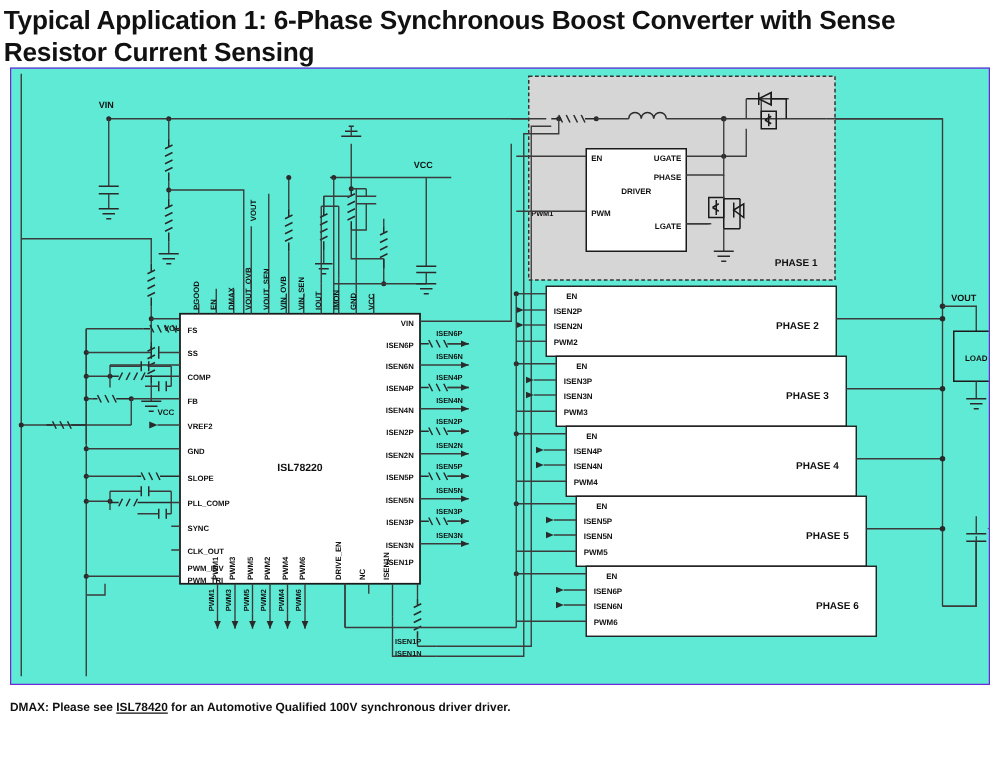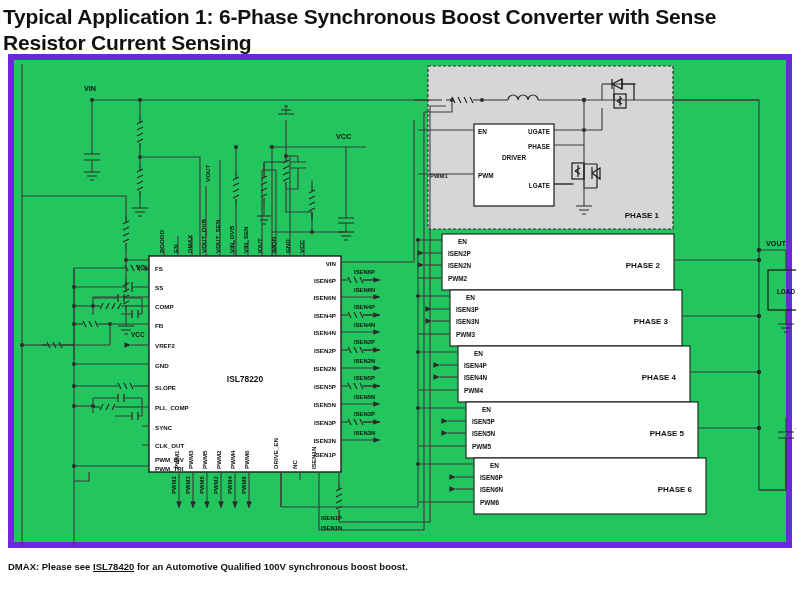--- a/index.html
+++ b/index.html
@@ -12,21 +12,21 @@
     overflow:hidden;
     position:relative;
   }
   #title {
     position:absolute; left:3px; top:4px; width:788px;
     font-size:21px; font-weight:bold; line-height:1.22;
     letter-spacing:-0.2px;
   }
   #frame {
     position:absolute; left:8px; top:54px; width:784px; height:494px;
-    border:6px solid #6d28d9; background:#22c55e;text-align:right;
+    border:1px solid #6d28d9; background:#5eead4;text-align:right;
   }
   #note {
     position:absolute; left:8px; top:561px; font-size:9.5px; font-weight:bold;
   }
   #note .lnk { text-decoration:underline;margin-top:32px; }
   #note .body { font-weight:bold; }
   svg { display:block; }
   .wire { stroke:#3b3b3b; stroke-width:1.1; fill:none; }
   .wireD { stroke:#2a2a2a; stroke-width:1.2; fill:none; }
   .blk { stroke:#1a1a1a; stroke-width:1.2; fill:none; }
@@ -482,14 +482,14 @@
       <path class="wire" d="M772,430 L772,378 M772,372 L772,358"></path>
       <path class="wire" d="M772,378 L772,430"></path>
     </g>
   </svg>
 </div>
 
 <div id="note">
   <span>DMAX:</span>
   <span class="body">Please see</span>
   <span class="body lnk">ISL78420</span>
-  <span class="body">for an Automotive Qualified 100V synchronous boost boost.</span>
+  <span class="body">for an Automotive Qualified 100V synchronous driver driver.</span>
 </div>
 
 </body></html>

